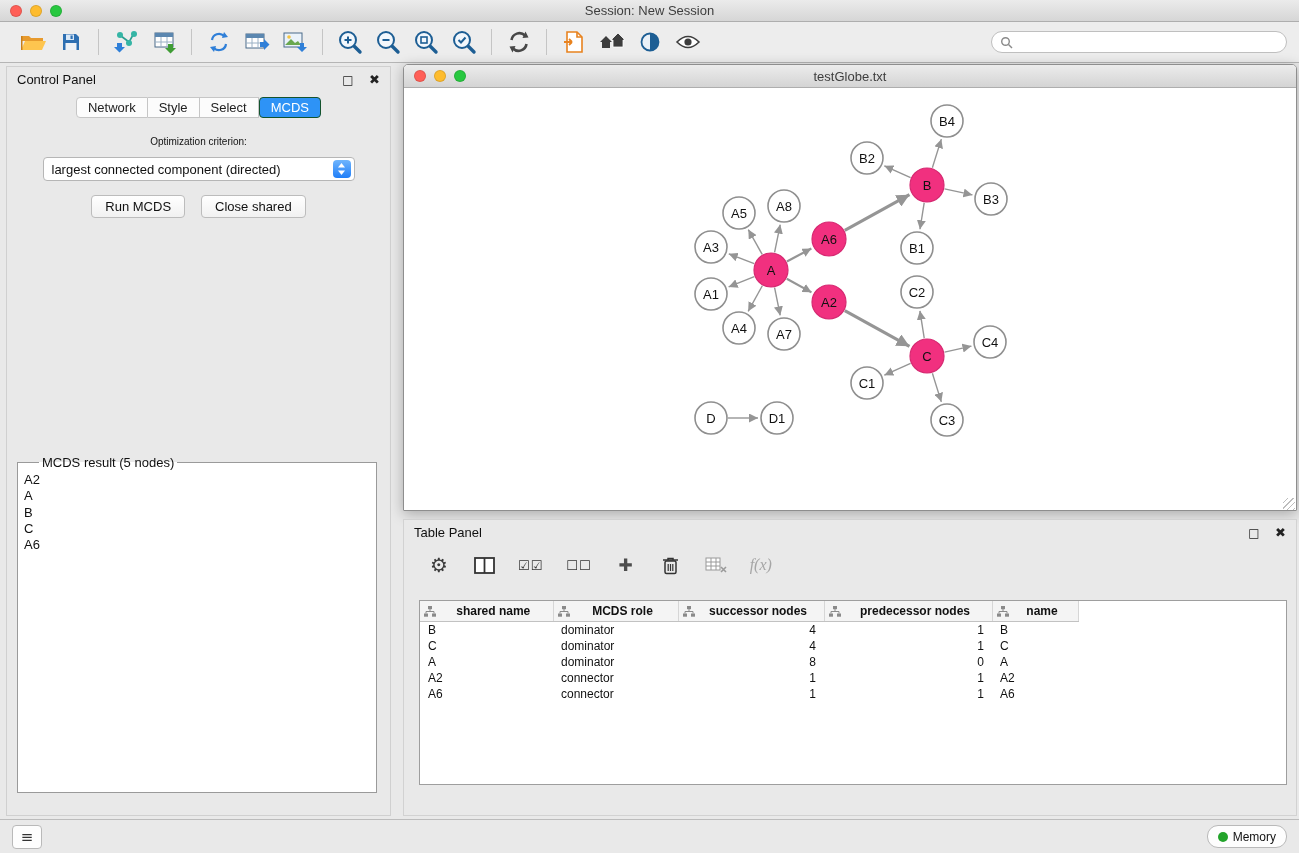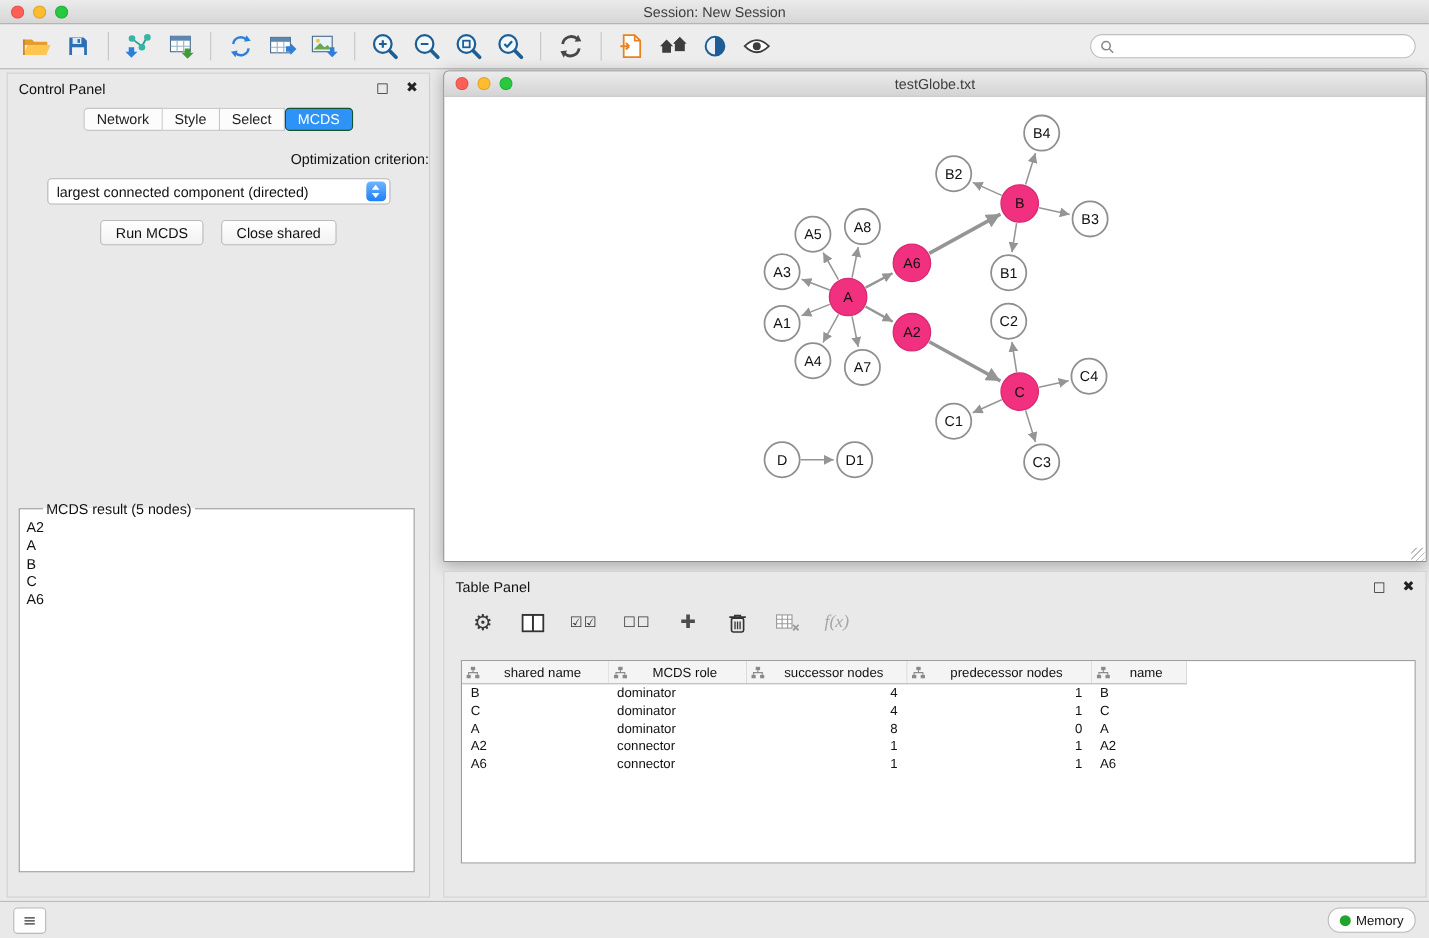--- a/index.html
+++ b/index.html
@@ -22,21 +22,21 @@
   
   #control-panel{position:absolute;left:6px;top:66px;width:385px;height:750px;background:#e9e9e9;border:1px solid #d0d0d0;box-sizing:border-box}
   .panel-head{display:flex;justify-content:space-between;align-items:flex-end;padding:5px 10px 2px;font-size:13px}
   .hd-icons span{margin-left:12px;font-size:12px;color:#222}
   .hd-icons .x{font-weight:bold;font-size:13px}
   .seg{display:flex;justify-content:center;margin-top:8px}
   .seg-t{font-size:13px;padding:2px 11px;background:#fcfcfc;border:1px solid #c6c6c6;border-left:none;color:#222;white-space:nowrap}
   .seg-t:first-child{border-left:1px solid #c6c6c6;border-radius:4px 0 0 4px}
   .seg-t:last-child{border-radius:0 4px 4px 0}
   .seg-t.active{background:#2e93f6;border:1px solid #14532d;color:#fff;border-radius:4px}
-  .opt-label{text-align:right;margin-top:18px;font-size:13px}
+  .opt-label{text-align:center;margin-top:18px;font-size:10px}
   .dropdown{position:relative;margin:10px auto 0;width:312px;height:24px;background:#fff;border:1px solid #b6b6b6;border-radius:4px;font-size:13px;display:flex;align-items:center;padding-left:8px;box-sizing:border-box}
   .stepper{position:absolute;right:3px;top:2px;width:18px;height:18px;background:linear-gradient(#6fb5fd,#1f7ef8);border-radius:4px;display:flex;align-items:center;justify-content:center}
   .cp-buttons{display:flex;justify-content:center;gap:16px;margin-top:14px}
   .btn{font-size:13px;padding:3px 13px;background:linear-gradient(#ffffff,#f1f1f1);border:1px solid #bcbcbc;border-radius:4px;font-family:inherit;color:#111}
   #result-box{position:absolute;left:10px;top:388px;width:358px;height:334px;background:#fff;border:1px solid #9a9a9a;margin:0;padding:2px 0 0 0}
   #result-box legend{font-size:13px;margin-left:21px;padding:0 3px}
   .result-item{font-size:13px;padding:0 6px;line-height:16.3px}
 
   
   #network-window{position:absolute;left:403px;top:64px;width:894px;height:447px;border:1px solid #8e8e8e;border-radius:5px 5px 1px 1px;background:#fff;box-shadow:0 3px 14px rgba(0,0,0,.28);box-sizing:border-box;overflow:hidden}
@@ -47,21 +47,21 @@
   
   #table-panel{position:absolute;left:403px;top:519px;width:894px;height:297px;background:#e9e9e9;border:1px solid #d2d2d2;box-sizing:border-box}
   .tp-toolbar{display:flex;align-items:center;gap:23px;padding:9px 0 0 24px;height:28px}
   .tpbtn{display:flex;align-items:center;justify-content:center;min-width:22px}
   .tp-gear{font-size:20px;color:#3a3a3a;line-height:1}
   .tp-sel{font-size:13px;letter-spacing:1px;color:#333}
   .tp-plus{font-size:17px;font-weight:bold;color:#4c4c4c}
   .tp-fx{font-family:"Liberation Serif",serif;font-style:italic;color:#a6a6a6;font-size:16px}
   .tp-table-box{position:absolute;left:15px;right:9px;top:80px;height:183px;background:#fff;border:1px solid #9e9e9e;overflow:hidden}
   #node-table{border-collapse:collapse;table-layout:fixed;width:658px;font-size:12px}
-  #node-table th{position:relative;height:20px;background:#f4f4f4;border-right:1px solid #d6d6d6;border-bottom:1px solid #c2c2c2;font-weight:normal;font-size:12px;text-align:center;padding:0 4px 0 18px;box-sizing:border-box;white-space:nowrap;overflow:hidden}
+  #node-table th{position:relative;height:20px;background:#f4f4f4;border-right:1px solid #d6d6d6;border-bottom:1px solid #c2c2c2;font-weight:bold;font-size:12px;text-align:center;padding:0 4px 0 18px;box-sizing:border-box;white-space:nowrap;overflow:hidden}
   .cicon{position:absolute;left:4px;top:5px}
   #node-table td{height:16px;padding:0 8px;white-space:nowrap;overflow:hidden}
   #node-table td.num{text-align:right}
   .tp-tabs{position:absolute;left:0;right:0;top:268px;display:flex;justify-content:center}
 
   
   #status-bar{position:absolute;left:0;top:819px;width:1299px;height:34px;background:#e9e9e9;border-top:1px solid #bcbcbc;display:flex;align-items:center;justify-content:space-between;padding:0 12px;box-sizing:border-box}
   #menu-btn{width:28px;height:22px;background:#fdfdfd;border:1px solid #b9b9b9;border-radius:4px;display:flex;align-items:center;justify-content:center;font-size:15px;color:#333}
   #memory-btn{height:21px;background:#fdfdfd;border:1px solid #b9b9b9;border-radius:11px;display:flex;align-items:center;gap:5px;padding:0 10px;font-size:12px}
   .dot{width:10px;height:10px;border-radius:50%;background:#22a32a}

